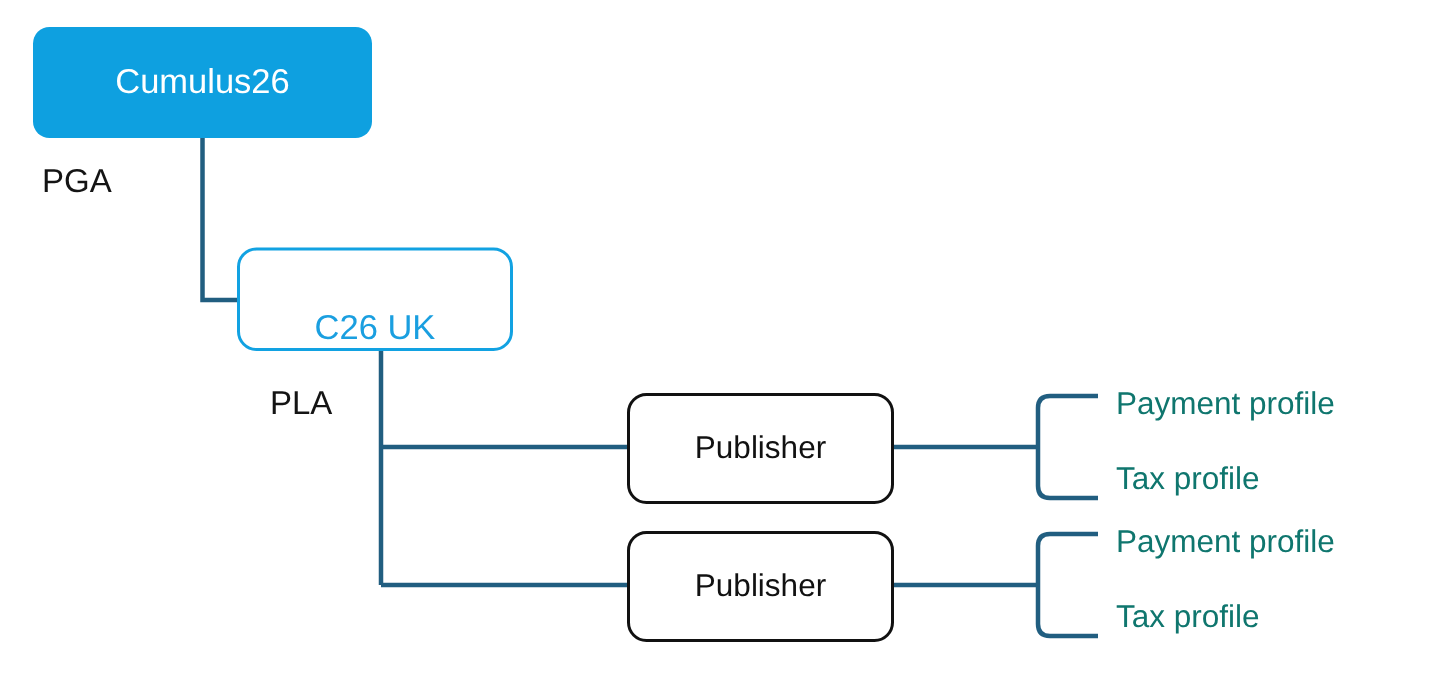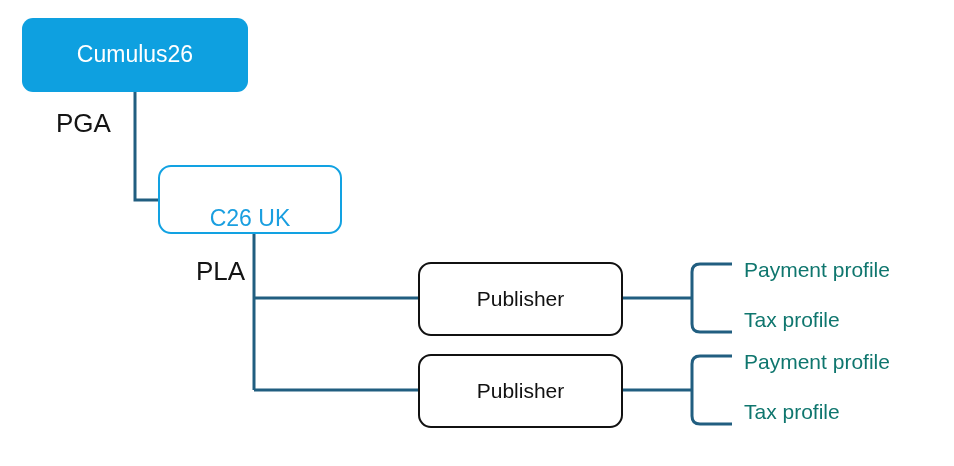--- a/index.html
+++ b/index.html
@@ -51,40 +51,39 @@
     height: 69px;
     border-radius: 13px;
     background: #ffffff;
     border: 2.2px solid #12a2e2;
     color: #1a9fe0;
     font-size: 23px;
     align-items: flex-end;
   }
   .node-pub {
     left: 418px;
-    width: 205px;
+    width: 178px;
     height: 74px;
     border-radius: 13px;
     background: #ffffff;
     border: 2.4px solid #111111;
     color: #111111;
     font-size: 21px;
   }
   .node-pub-1 { top: 262px; }
   .node-pub-2 { top: 354px; }
 
   .edge-label {
     position: absolute;
     color: #141414;
-    font-size: 26px;
+    font-size: 22px;
     white-space: nowrap;
-    margin-left: 28px;
   }
   .label-pga { left: 28px; top: 108px; }
-  .label-pla { left: 168px; top: 256px; }
+  .label-pla { left: 180px; top: 256px; }
 
   .leaf-label {
     position: absolute;
     color: #0f766e;
     font-size: 21px;
     white-space: nowrap;
     left: 744px;
   }
   .leaf-p1-pay { top: 258px; }
   .leaf-p1-tax { top: 308px; }

